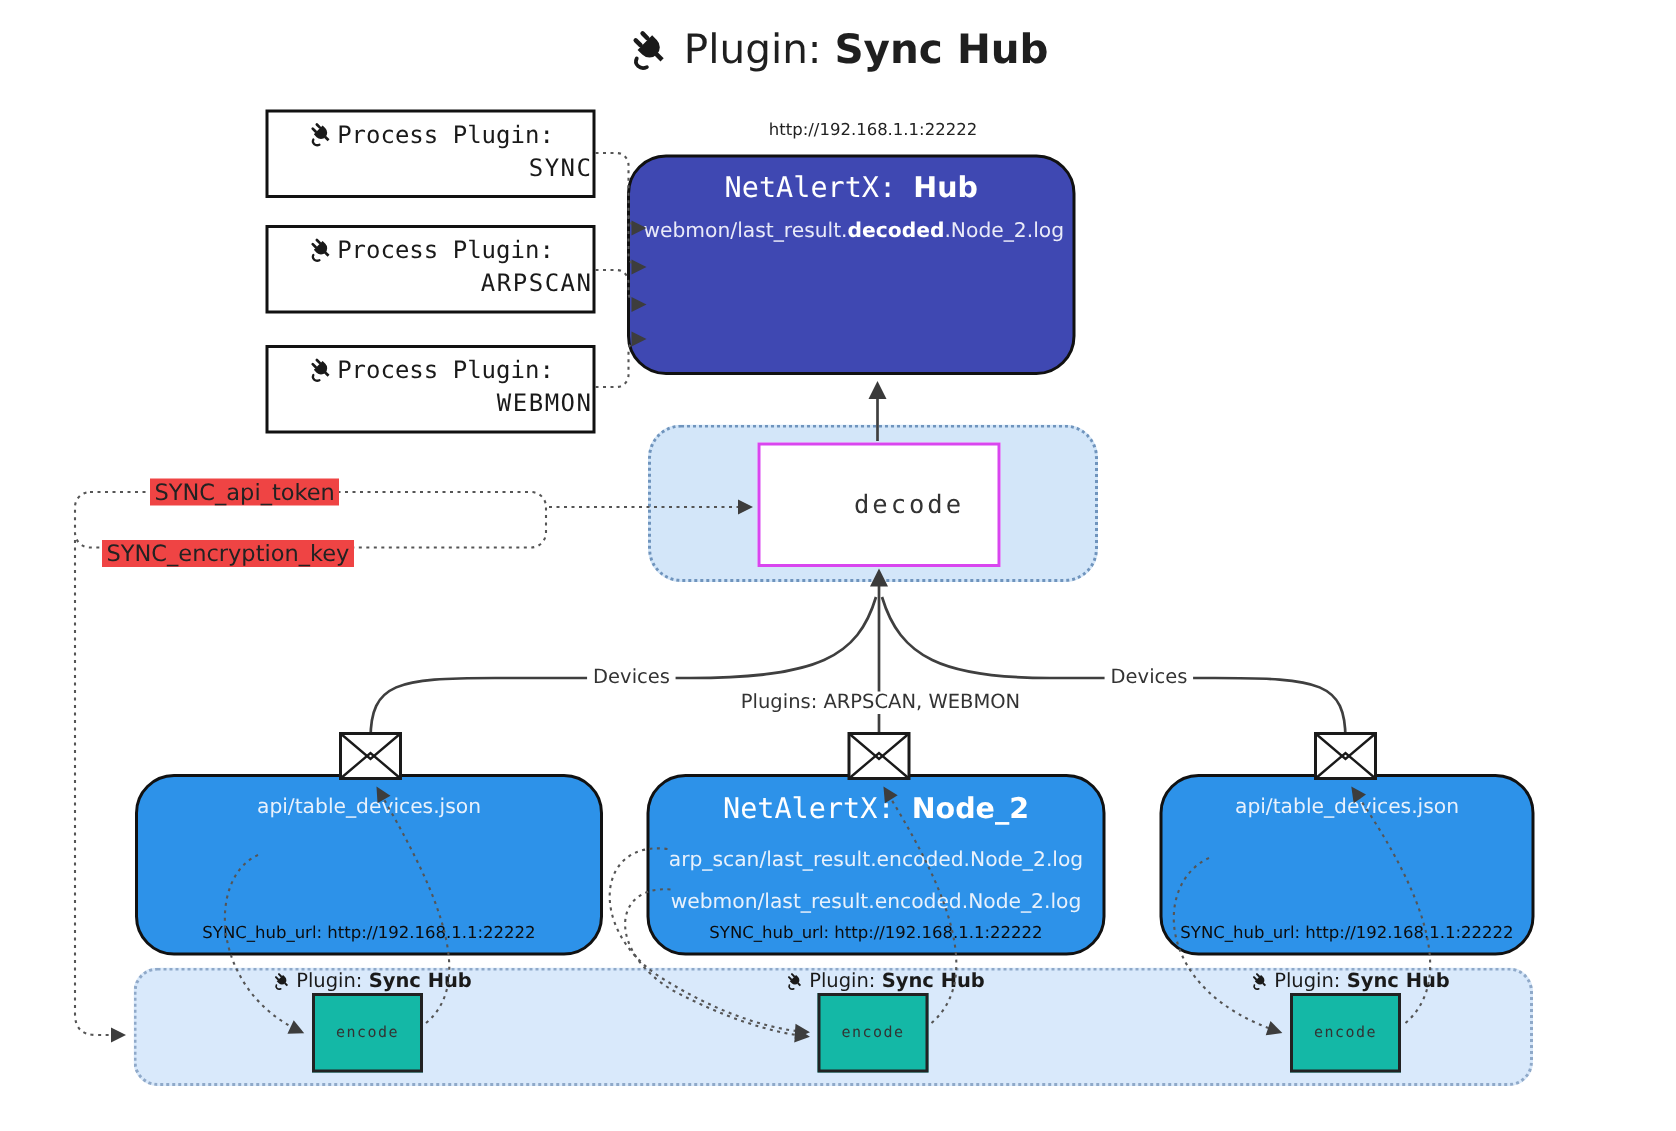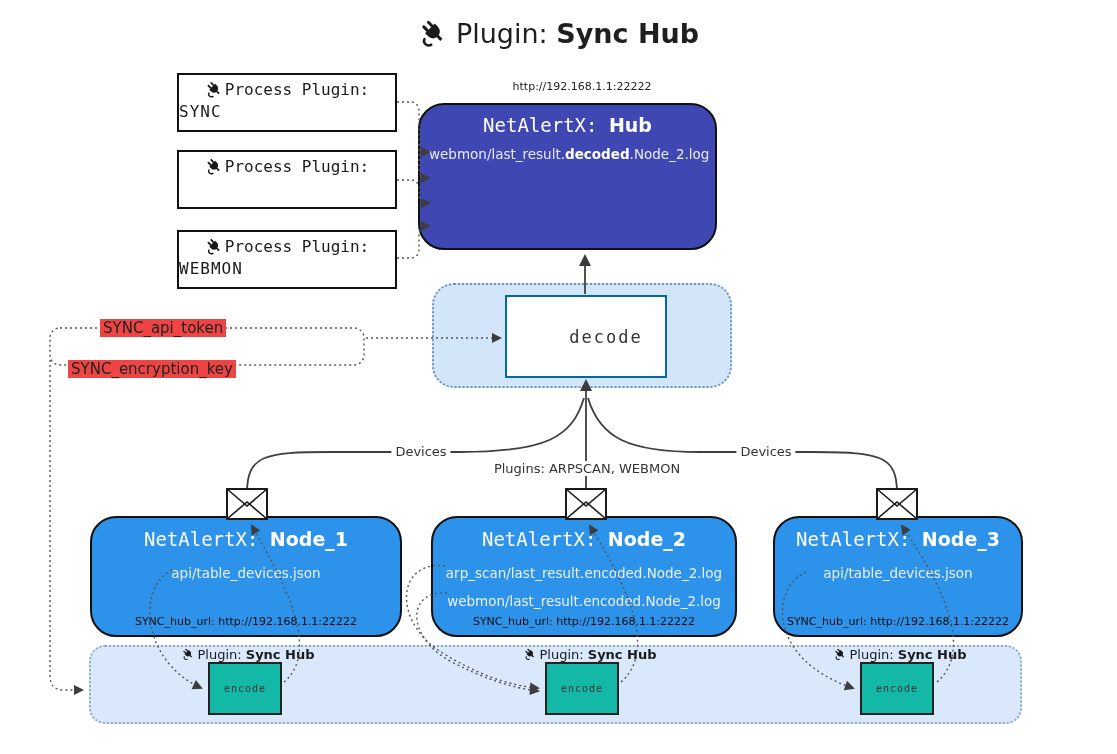--- a/index.html
+++ b/index.html
@@ -15,34 +15,34 @@
   
   .title { left:0; top:18px; width:1117px; display:flex; align-items:center; justify-content:center; gap:8px; z-index:2; }
   .title .txt { font-size:27px; color:#1f1f1f; }
   .title b { font-weight:bold; }
   .plug { fill:#1a1a1a; }
 
   
   .pbox { left:177px; width:220px; height:59px; background:#fff; border:2px solid #111; z-index:2;
           font-family:"DejaVu Sans Mono", monospace; font-size:16px; color:#1a1a1a; box-sizing:border-box; }
   .pbox .l1 { display:flex; align-items:center; justify-content:center; gap:2px; margin-top:5px; }
-  .pbox .l2 { text-align:left; margin-top:3px; letter-spacing:1px; }
+  .pbox .l2 { text-align:right; margin-top:3px; letter-spacing:1px;padding-left:17px; }
 
   
   .hub { left:418px; top:103px; width:299px; height:147px; box-sizing:border-box;
          background:var(--hub-fill,#3f48b2); border:2.5px solid #111; border-radius:26px; z-index:2; color:#fff; }
   .hub .hname { text-align:center; margin-top:9px; height:24px; font-family:"DejaVu Sans Mono", monospace; font-size:19px; }
   .hub .hname b { font-family:"DejaVu Sans", sans-serif; }
   .hub .logs { margin-top:4px; padding-left:9px; line-height:25px; font-size:13.5px; color:#e9eaf8; white-space:nowrap; }
   .hub .logs b { color:#fff; }
 
   
   .dwrap { left:432px; top:283px; width:300px; height:105px; box-sizing:border-box;
            background:var(--decode-fill,#d3e6f9); border:2px dotted #6f94bd; border-radius:22px; z-index:2; }
-  .dbox { left:505px; top:295px; width:162px; height:83px; box-sizing:border-box; background:#fff; border:2px solid #0369a1;
+  .dbox { left:505px; top:295px; width:162px; height:83px; box-sizing:border-box; background:#fff; border:2px solid #d946ef;
           display:flex; align-items:center; justify-content:center; z-index:3;
           font-family:"DejaVu Sans Mono", monospace; font-size:17px; letter-spacing:2px; color:#333;padding-left:40px; }
 
   
   .node { top:516px; height:121px; box-sizing:border-box; background:var(--node-fill,#2d92e9);
           border:2.5px solid #111; border-radius:26px; z-index:2; color:#fff; text-align:center; }
   .node .nname { margin-top:10px; height:25px; font-family:"DejaVu Sans Mono", monospace; font-size:19px; }
   .node .nname b { font-family:"DejaVu Sans", sans-serif; }
   .node .files { margin-top:6px; line-height:28px; font-size:13.5px; color:#e8f1fc; white-space:nowrap; }
   .node .nurl { position:absolute; left:0; right:0; bottom:7px; font-size:11px; color:#0c0c0c; }
@@ -98,20 +98,21 @@
       </div>
     <div class="l2">SYNC</div>
   </div>
   <div class="abs pbox" style="top:150px">
     <div class="l1">
         <svg class="plug" width="18" height="18">
           <use href="#plug"></use>
         </svg>
         <span>Process Plugin:</span>
       </div>
+    <div class="l2">ARPSCAN</div>
   </div>
   <div class="abs pbox" style="top:230px">
     <div class="l1">
         <svg class="plug" width="18" height="18">
           <use href="#plug"></use>
         </svg>
         <span>Process Plugin:</span>
       </div>
     <div class="l2">WEBMON</div>
   </div>
@@ -128,36 +129,34 @@
   <div class="abs dbox">decode</div>
 
   <div class="toklab" style="left:100px;top:319px">SYNC_api_token</div>
   <div class="toklab" style="left:68px;top:360px">SYNC_encryption_key</div>
 
   <div class="lab ctr" style="left:421px;top:444px">Devices</div>
   <div class="lab ctr" style="left:587px;top:461px">Plugins: ARPSCAN, WEBMON</div>
   <div class="lab ctr" style="left:766px;top:444px">Devices</div>
 
   <div class="abs node" style="left:90px;width:312px">
-    <div class="nname"><span>NetAlertX:</span> <b>Node_1</b></div>
     <div class="files">
       <div>api/table_devices.json</div>
     </div>
     <div class="nurl">SYNC_hub_url: http://192.168.1.1:22222</div>
   </div>
   <div class="abs node" style="left:431px;width:306px">
     <div class="nname"><span>NetAlertX:</span> <b>Node_2</b></div>
     <div class="files">
       <div>arp_scan/last_result.encoded.Node_2.log</div>
       <div>webmon/last_result.encoded.Node_2.log</div>
     </div>
     <div class="nurl">SYNC_hub_url: http://192.168.1.1:22222</div>
   </div>
   <div class="abs node" style="left:773px;width:250px">
-    <div class="nname"><span>NetAlertX:</span> <b>Node_3</b></div>
     <div class="files">
       <div>api/table_devices.json</div>
     </div>
     <div class="nurl">SYNC_hub_url: http://192.168.1.1:22222</div>
   </div>
 
   <div class="abs band"></div>
 
   <div class="abs bandlab ctr" style="left:248px">
     <svg class="plug" width="13" height="13">

